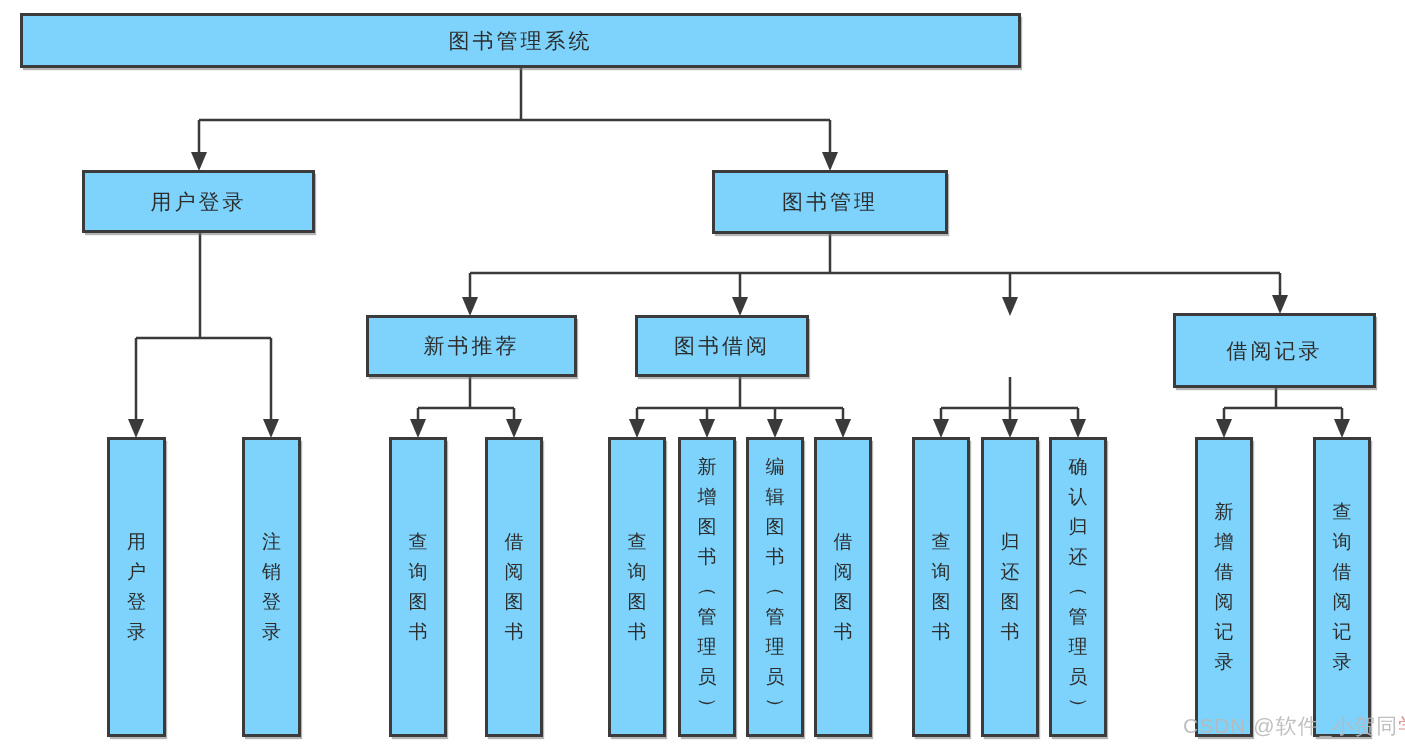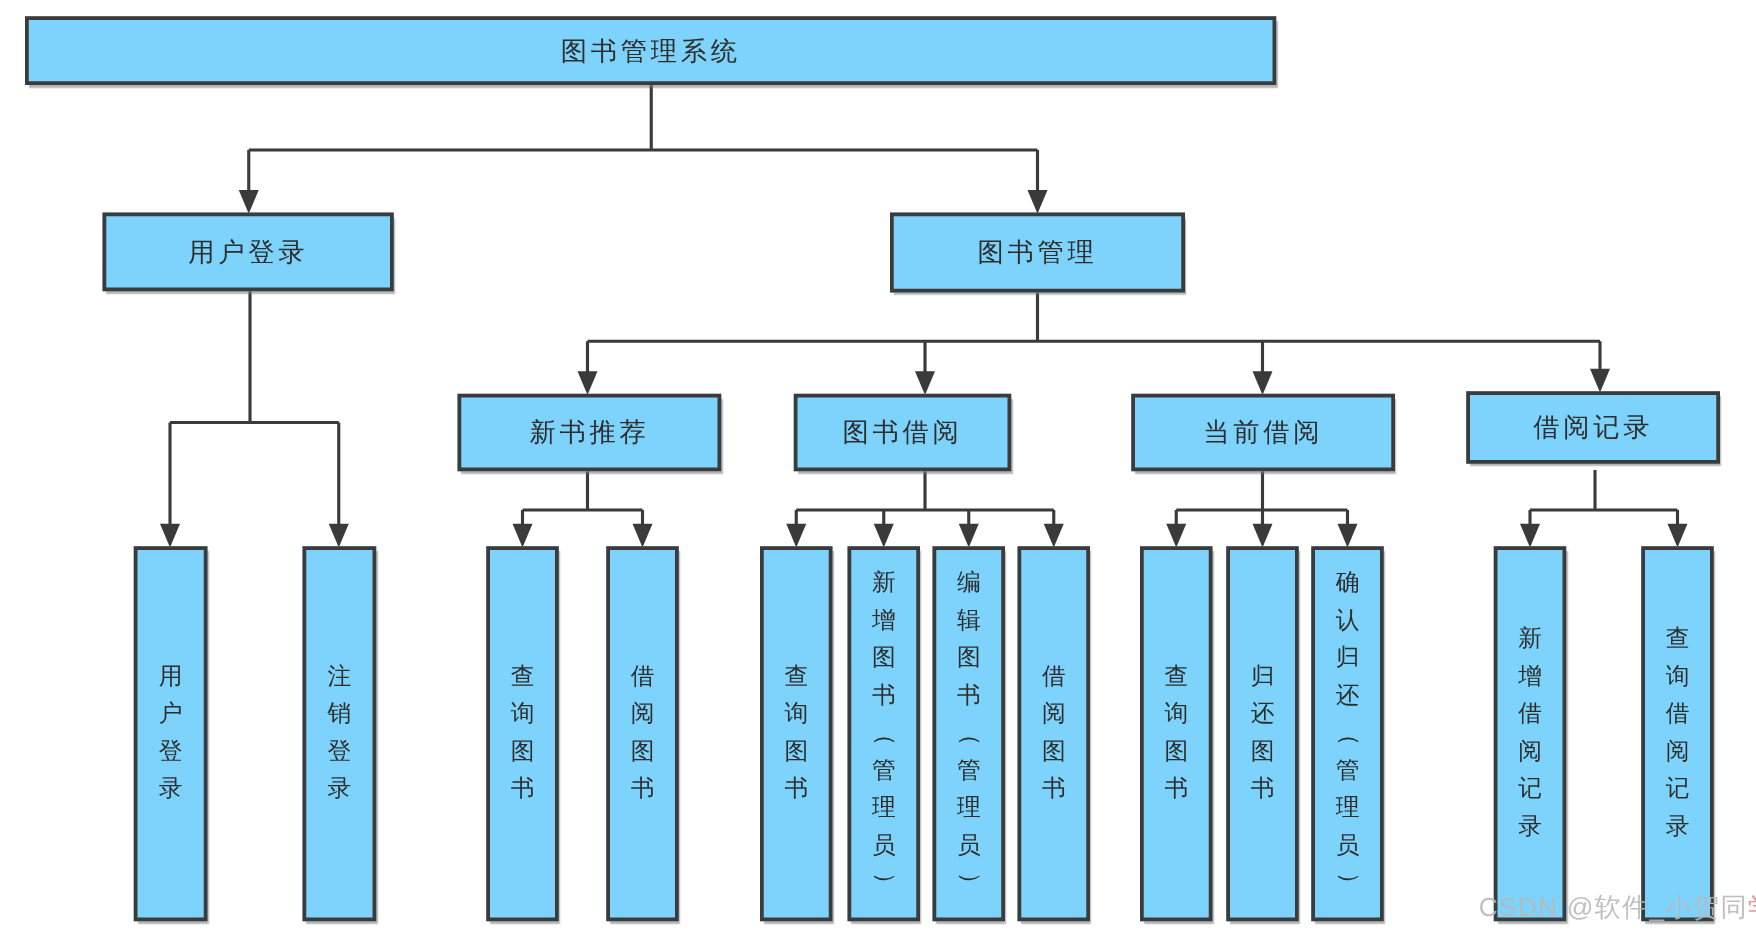--- a/index.html
+++ b/index.html
@@ -81,24 +81,21 @@
   <div class="node" style="left:366px;top:315px;width:211px;height:62px;">
     <span class="h-label">新书推荐</span>
   </div>
 
   <div class="node" style="left:712px;top:170px;width:236px;height:64px;">
     <span class="h-label">图书管理</span>
   </div>
   <div class="node" style="left:635px;top:315px;width:174px;height:62px;">
     <span class="h-label">图书借阅</span>
   </div>
-  <div class="node" style="left:905px;top:315px;width:211px;height:62px;">
-    <span class="h-label">当前借阅</span>
-  </div>
-  <div class="node" style="left:1173px;top:313px;width:203px;height:58px;justify-content:center;">
+  <div class="node" style="left:1173px;top:313px;width:203px;height:75px;justify-content:center;">
     <span class="h-label">借阅记录</span>
   </div>
 
   <div class="node leaf" style="left:107px;top:437px;width:59px;height:300px;">
     <span class="vtext">
         <span class="vchar">用</span>
         <span class="vchar">户</span>
         <span class="vchar">登</span>
         <span class="vchar">录</span>
       </span>

